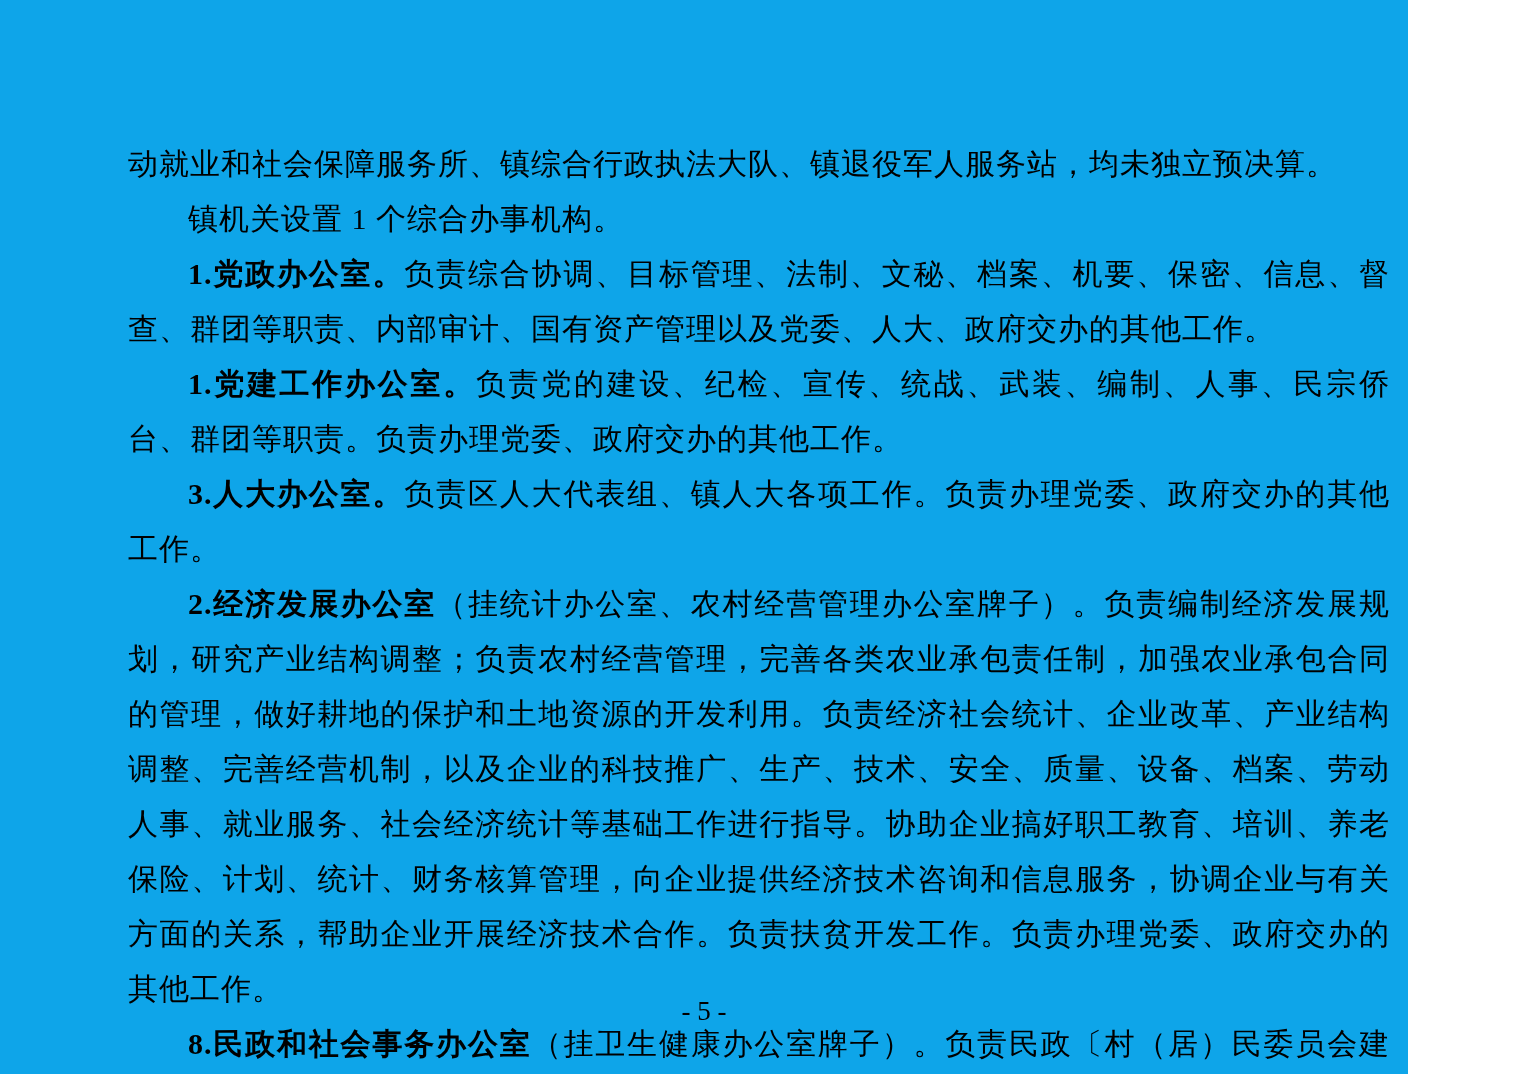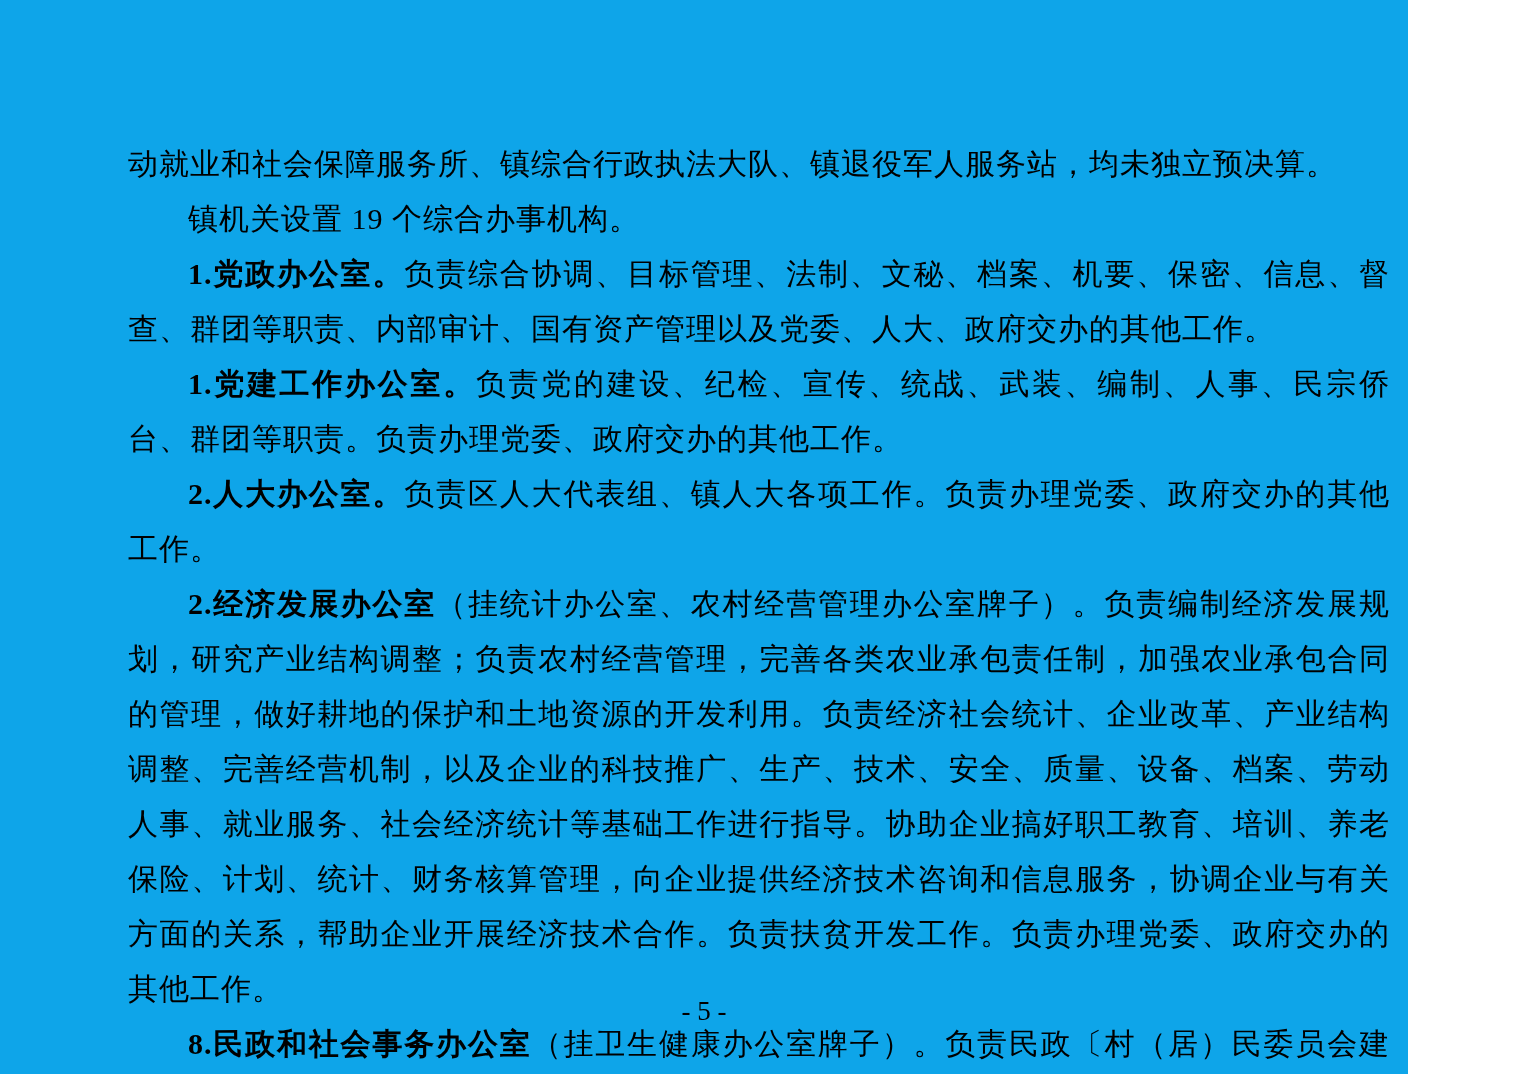--- a/index.html
+++ b/index.html
@@ -49,27 +49,27 @@
   }
 </style>
 </head>
 <body>
 
 <div class="page">
   <div class="text-block">
 
     <p class="para"><span class="lead"></span><span>动就业和社会保障服务所、镇综合行政执法大队、镇退役军人服务站，均未独立预决算。</span></p>
 
-    <p class="para indent"><span class="lead"></span><span>镇机关设置 19 个综合办事机构。</span></p>
+    <p class="para indent"><span class="lead"></span><span>镇机关设置 1 个综合办事机构。</span></p>
 
     <p class="para indent"><span class="lead">1.党政办公室。</span><span>负责综合协调、目标管理、法制、文秘、档案、机要、保密、信息、督查、群团等职责、内部审计、国有资产管理以及党委、人大、政府交办的其他工作。</span></p>
 
     <p class="para indent"><span class="lead">1.党建工作办公室。</span><span>负责党的建设、纪检、宣传、统战、武装、编制、人事、民宗侨台、群团等职责。负责办理党委、政府交办的其他工作。</span></p>
 
-    <p class="para indent"><span class="lead">2.人大办公室。</span><span>负责区人大代表组、镇人大各项工作。负责办理党委、政府交办的其他工作。</span></p>
+    <p class="para indent"><span class="lead">3.人大办公室。</span><span>负责区人大代表组、镇人大各项工作。负责办理党委、政府交办的其他工作。</span></p>
 
     <p class="para indent"><span class="lead">2.经济发展办公室</span><span>（挂统计办公室、农村经营管理办公室牌子）。负责编制经济发展规划，研究产业结构调整；负责农村经营管理，完善各类农业承包责任制，加强农业承包合同的管理，做好耕地的保护和土地资源的开发利用。负责经济社会统计、企业改革、产业结构调整、完善经营机制，以及企业的科技推广、生产、技术、安全、质量、设备、档案、劳动人事、就业服务、社会经济统计等基础工作进行指导。协助企业搞好职工教育、培训、养老保险、计划、统计、财务核算管理，向企业提供经济技术咨询和信息服务，协调企业与有关方面的关系，帮助企业开展经济技术合作。负责扶贫开发工作。负责办理党委、政府交办的其他工作。</span></p>
 
     <p class="para indent"><span class="lead">8.民政和社会事务办公室</span><span>（挂卫生健康办公室牌子）。负责民政〔村（居）民委员会建设和城乡</span></p>
 
   </div>
 
   <div class="footer">- 5 -</div>
 </div>
 

